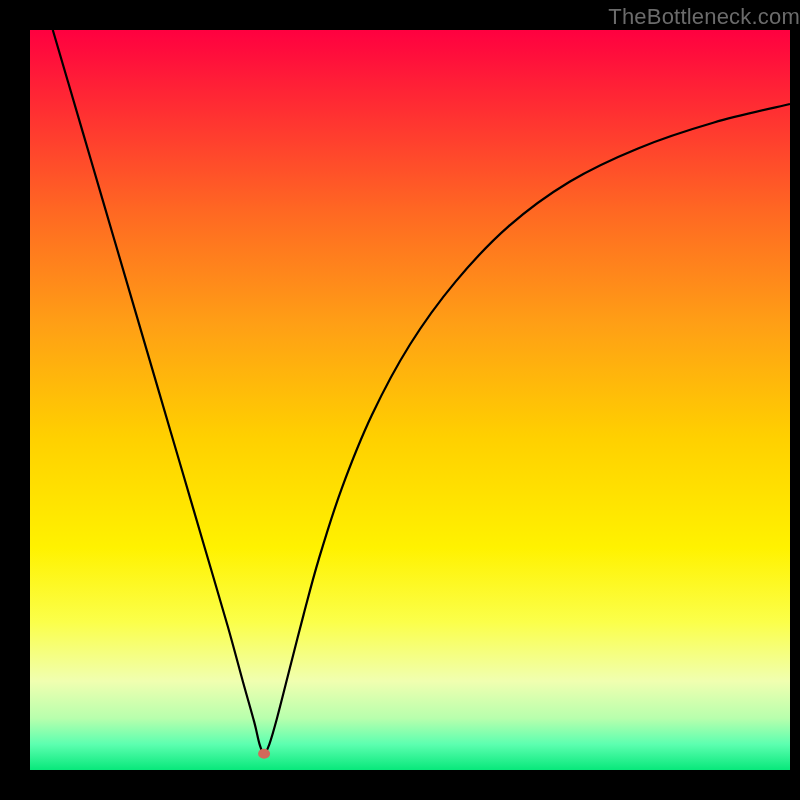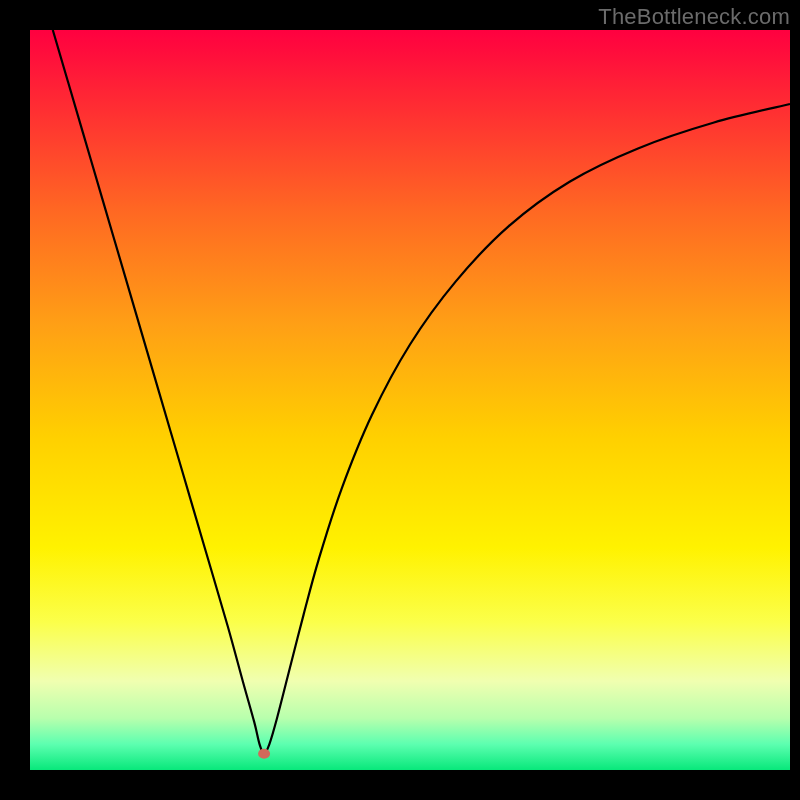--- a/index.html
+++ b/index.html
@@ -14,21 +14,21 @@
   .frame {
     position: absolute;
     top: 0;
     left: 0;
     width: 800px;
     height: 800px;
   }
   .watermark {
     position: absolute;
     top: 4px;
-    right: 10px;
+    right: 0;
     color: #6b6b6b;
     font-size: 22px;
     font-weight: 500;
     letter-spacing: 0.2px;
     z-index: 10;
   }
   svg { display: block; }
 </style>
 </head>
 <body>

